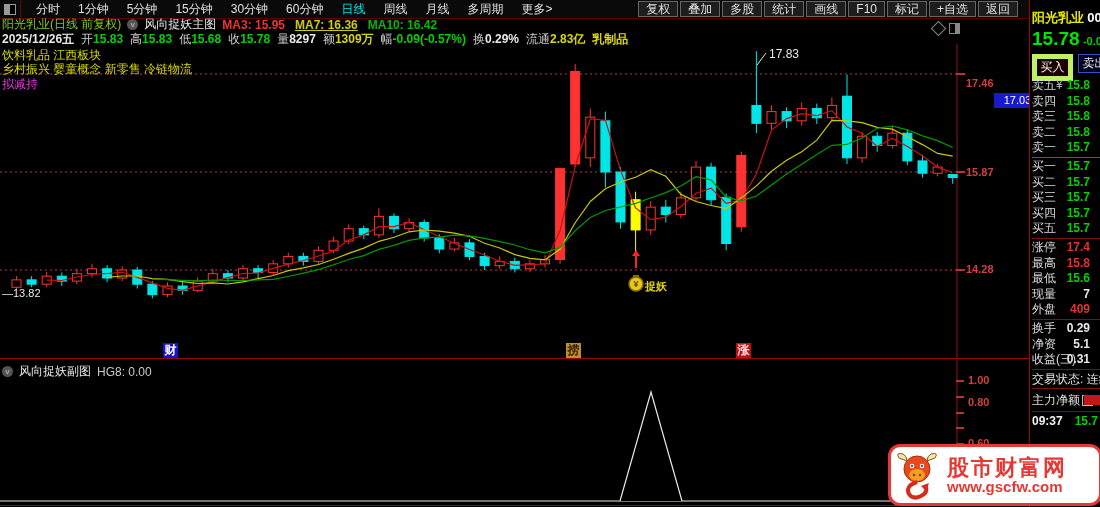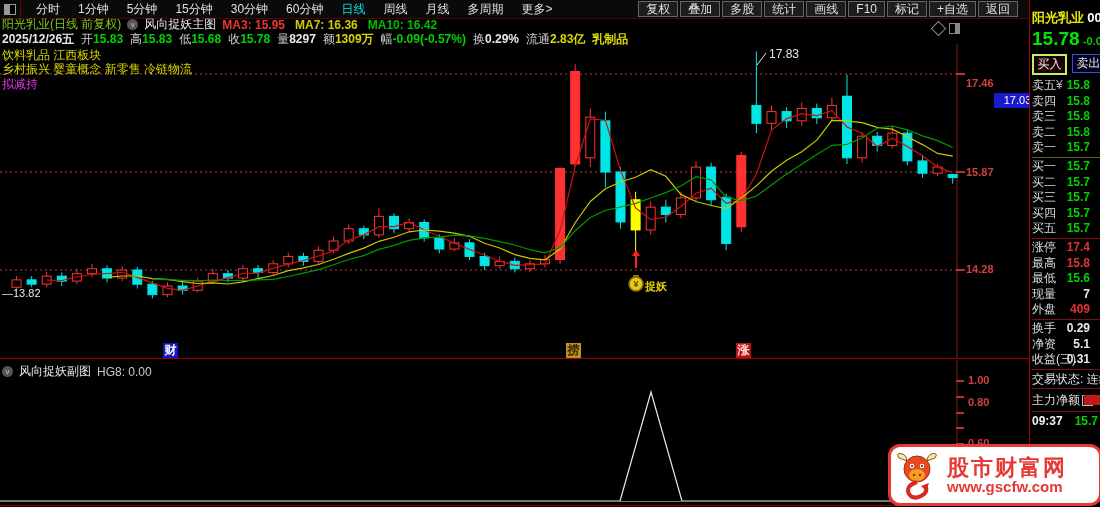--- a/index.html
+++ b/index.html
@@ -13,21 +13,21 @@
   #menu{display:flex;gap:0;}
   .mitem{padding:0 9px;color:#e0e0e0;cursor:default;white-space:nowrap;}
   .mitem.active{color:#00e5e5;}
   #topbtns{margin-left:auto;display:flex;gap:2px;padding-right:12px;}
   .tbtn{border:1px solid #666;background:#1d1d1d;color:#e0e0e0;padding:0 7px;height:14px;line-height:14px;white-space:nowrap;}
   
   #titlerow{position:absolute;left:2px;top:18px;height:13px;display:flex;align-items:center;gap:6px;white-space:nowrap;}
   .t-name{color:#84cc16;}
   .collapse{width:11px;height:11px;border-radius:50%;background:#555;color:#ccc;font-size:8px;line-height:11px;text-align:center;}
   .t-ind{color:#e8e8e8;}
-  .ma3{color:#ee3333;} .ma7{color:#cccc00;} .ma10{color:#00bb00;}
+  .ma3{color:#ee3333;} .ma7{color:#cccc00;text-decoration:underline;} .ma10{color:#00bb00;}
   #inforow{position:absolute;left:2px;top:31px;height:13px;display:flex;gap:7px;white-space:nowrap;}
   .inf .lab{color:#cfcfcf;} .inf .v{font-weight:bold;}
   .g{color:#00d200;} .r{color:#e03232;margin-left:13px;} .w{color:#e8e8e8;} .y{color:#d8d800;}
   
   .tagline{position:absolute;left:2px;color:#d8d800;white-space:nowrap;}
   #tag3{color:#e23ce2;}
   
   #main-svg{position:absolute;left:0;top:44px;}
   #sub-svg{position:absolute;left:0;top:360px;}
   
@@ -44,21 +44,21 @@
   
   #panel{position:absolute;left:1030px;top:0;width:70px;height:507px;background:#000;overflow:hidden;}
   #p-title{position:absolute;left:2px;top:9px;white-space:nowrap;}
   #p-title .nm{color:#e8e800;font-weight:bold;font-size:13px;}
   #p-title .cd{color:#fff;font-weight:bold;font-size:13px;}
   #p-price{position:absolute;left:2px;top:28px;white-space:nowrap;}
   #p-price .big{color:#00e600;font-weight:bold;font-size:19px;}
   #p-price .chg{color:#00d200;font-weight:bold;font-size:11px;}
   #p-btns{position:absolute;left:2px;top:54px;display:flex;gap:5px;}
   .pbtn{width:31px;height:17px;line-height:17px;text-align:center;font-size:12px;color:#f0f0f0;}
-  .buy{border:2px solid #bef264;background:#1c0000;}
+  .buy{border:5px solid #bef264;background:#1c0000;}
   .sell{border:1px solid #3252c8;background:#00001c;}
   #book{position:absolute;left:2px;top:78px;width:68px;}
   .brow{height:15.6px;line-height:15.6px;position:relative;white-space:nowrap;}
   .brow .bl{color:#dcdcdc;}
   .brow .cur{color:#b0b0b0;}
   .brow .bv{position:absolute;right:10px;font-weight:bold;}
   .hdiv{height:1px;margin:1px 0;}
   .hdiv.gold{background:#6b5a1e;} .hdiv.red{background:#7a1010;}
   .statusrow{height:16px;line-height:16px;white-space:nowrap;color:#e0e0e0;}
   #mainforce{position:relative;height:20px;line-height:20px;white-space:nowrap;color:#e0e0e0;}

